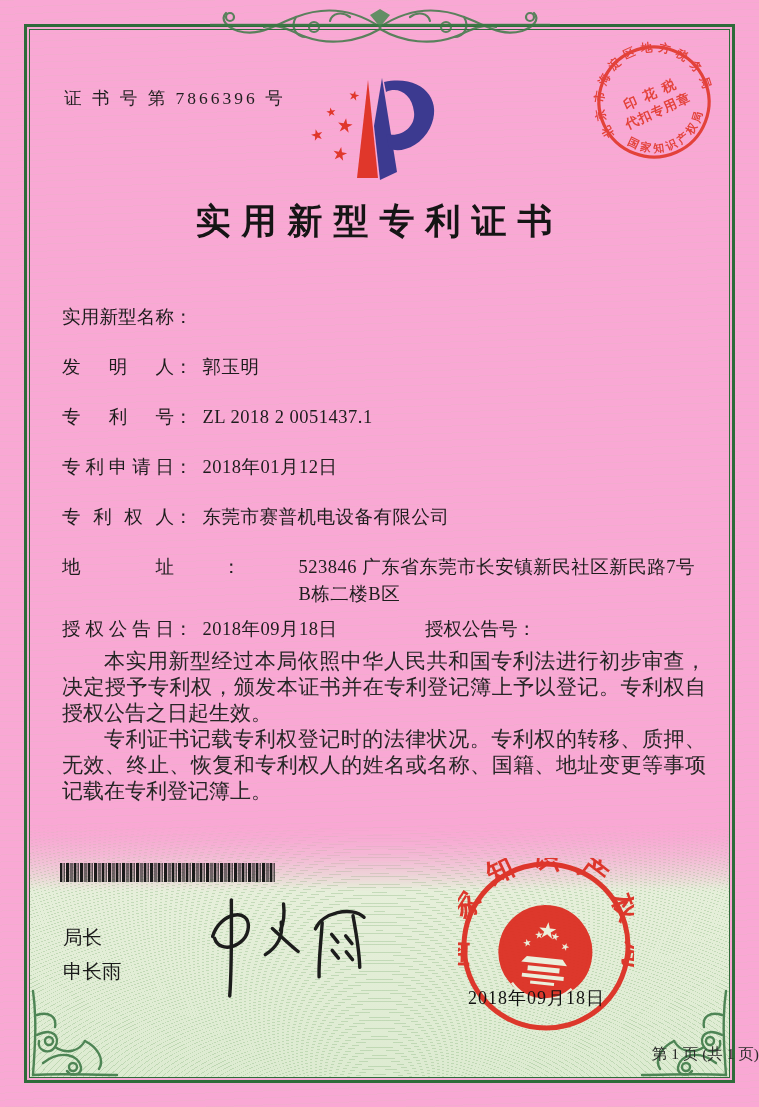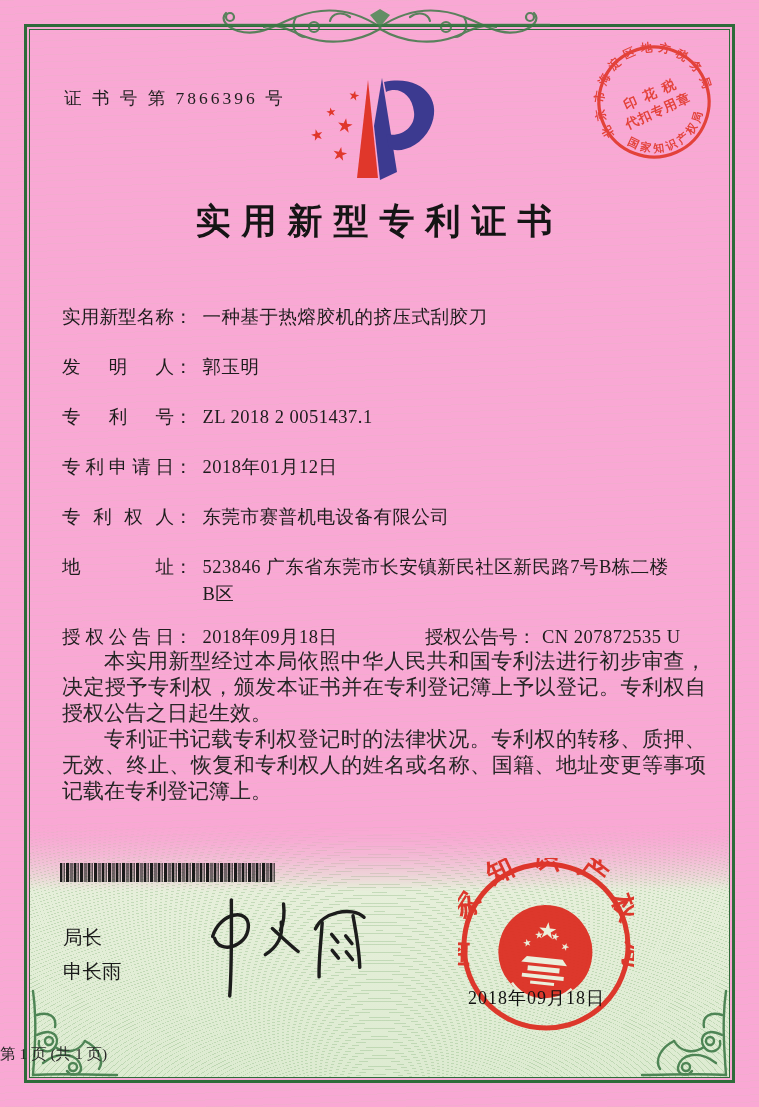--- a/index.html
+++ b/index.html
@@ -35,38 +35,38 @@
   .logo{position:absolute;left:296px;top:74px;}
   .stamp{position:absolute;left:592px;top:40px;transform:rotate(-24deg);opacity:.92;}
   .title{position:absolute;left:0;right:0;top:198px;text-align:center;
     font-size:35px;font-weight:bold;letter-spacing:11px;color:#151515;}
 
   .fields{position:absolute;left:62px;right:52px;top:304px;font-size:18.5px;color:#1d1d1d;}
   .frow{display:flex;align-items:flex-start;line-height:27px;margin-bottom:23px;}
   .flabel{display:inline-block;width:112px;text-align:justify;text-align-last:justify;flex:none;}
   .fcolon{flex:none;margin-right:10px;}
   .fvalue{letter-spacing:.5px;}
-  .frow.addr{margin-bottom:16px;}
+  .frow.addr{margin-bottom:8px;gap:48px;}
   .frow.addr .fvalue{max-width:470px;}
   .grant{display:flex;}
   .grant .left{display:flex;width:363px;flex:none;}
   .grant .right{display:flex;}
   .grant .right .fcolon{margin-right:6px;}
 
   .bodytext{position:absolute;left:62px;right:53px;top:648px;
     font-size:21px;line-height:26px;text-align:justify;color:#262626;}
   .bodytext p{margin:0;text-indent:2em;}
 
   .barcode{position:absolute;left:60px;top:863px;}
   .officer{position:absolute;left:63px;top:920px;font-size:19.5px;line-height:34px;
     font-family:"Liberation Sans","DejaVu Sans",sans-serif;color:#1b1b1b;}
   .sig{position:absolute;left:185px;top:892px;}
   .seal{position:absolute;left:458px;top:858px;opacity:.95;}
   .seal-date{position:absolute;left:468px;top:986px;font-size:18px;letter-spacing:1px;color:#111;}
-  .footer{position:absolute;left:0;right:0;top:1044px;text-align:left;font-size:15.5px;color:#2a2a2a;}
+  .footer{position:absolute;left:0;right:0;top:1044px;text-align:right;font-size:15.5px;color:#2a2a2a;}
 </style>
 </head>
 <body>
 
 <div class="cert">
 
   <div class="lower-bg"></div>
   <div class="frame"></div>
 
   <svg class="orn" width="340" height="50" viewBox="0 0 340 50">
@@ -149,21 +149,20 @@
     <text x="0" y="-4" font-size="13.5" fill="#e23a2e" font-weight="bold" text-anchor="middle" letter-spacing="2">印 花 税</text>
     <text x="0" y="14" font-size="13" fill="#e23a2e" font-weight="bold" text-anchor="middle" letter-spacing="1">代扣专用章</text>
   </svg>
 
   <div class="title">实用新型专利证书</div>
 
   <div class="fields">
     <div class="frow">
       <span class="flabel">实用新型名称</span>
         <span class="fcolon">：</span>
-      <span class="fvalue">一种基于热熔胶机的挤压式刮胶刀</span>
     </div>
     <div class="frow">
       <span class="flabel">发明人</span>
         <span class="fcolon">：</span>
       <span class="fvalue">郭玉明</span>
     </div>
     <div class="frow">
       <span class="flabel">专利号</span>
         <span class="fcolon">：</span>
       <span class="fvalue">ZL 2018 2 0051437.1</span>
@@ -185,21 +184,20 @@
     </div>
     <div class="frow grant">
       <span class="left">
         <span class="flabel">授权公告日</span>
           <span class="fcolon">：</span>
         <span class="fvalue">2018年09月18日</span>
       </span>
       <span class="right">
         <span>授权公告号</span>
           <span class="fcolon">：</span>
-        <span class="fvalue">CN 207872535 U</span>
       </span>
     </div>
   </div>
 
   <div class="bodytext">
     <p>本实用新型经过本局依照中华人民共和国专利法进行初步审查，决定授予专利权，颁发本证书并在专利登记簿上予以登记。专利权自授权公告之日起生效。</p>
     <p>专利证书记载专利权登记时的法律状况。专利权的转移、质押、无效、终止、恢复和专利权人的姓名或名称、国籍、地址变更等事项记载在专利登记簿上。</p>
   </div>
 
   <svg class="barcode" width="216" height="19" viewBox="0 0 216 19">

